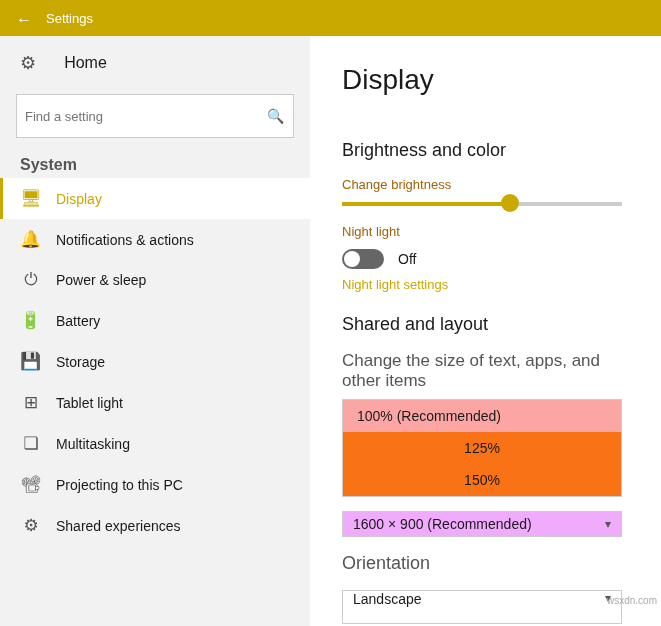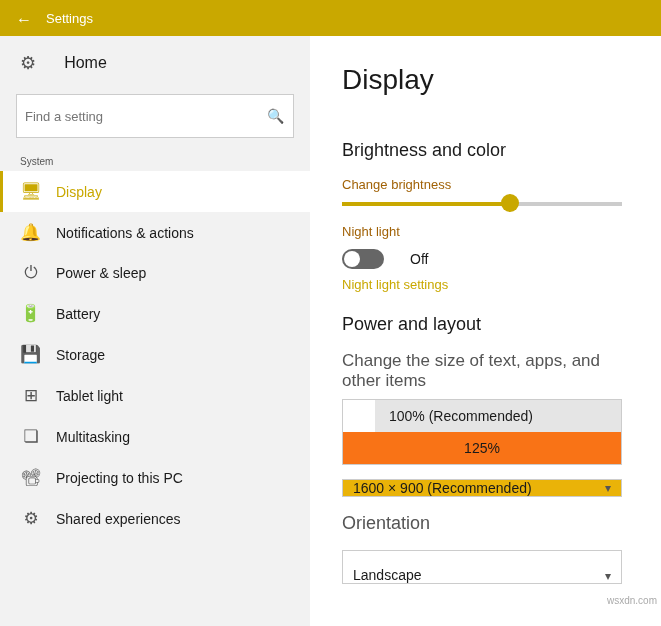--- a/index.html
+++ b/index.html
@@ -89,23 +89,23 @@
       background: transparent;
     }
     .search-icon-btn {
       color: #555;
       font-size: 14px;
       cursor: pointer;
     }
 
     .sidebar-section-label {
       padding: 6px 20px 4px 20px;
-      font-size: 10px;
-      color: #555;
-      font-weight: 400;
+      font-size: 16px;
+      color: #555;
+      font-weight: 700;
     }
 
     .sidebar-item {
       display: flex;
       align-items: center;
       gap: 14px;
       padding: 10px 20px;
       cursor: pointer;
       color: #1a1a1a;
       font-size: 14px;
@@ -189,21 +189,21 @@
       height: 18px;
       background: #c9a800;
       border-radius: 50%;
       cursor: pointer;
     }
 
     
     .night-light-row {
       display: flex;
       align-items: center;
-      gap: 26px;
+      gap: 14px;
       margin-bottom: 8px;
     }
     .toggle-track {
       width: 42px;
       height: 20px;
       background: #666;
       border-radius: 10px;
       position: relative;
       cursor: pointer;
     }
@@ -246,35 +246,34 @@
       background: #fff;
       margin-bottom: 14px;
     }
     .scale-list-item {
       padding: 8px 14px;
       font-size: 14px;
       cursor: pointer;
       color: #1a1a1a;
     }
     .scale-list-item.selected {
-      background: #e5e5e5;
-      color: #1a1a1a;
-      margin-left: 32px;
+      background: #fca5a5;
+      color: #1a1a1a;
     }
     .scale-list-item:not(.selected) {
       background: #f97316;
       text-align: center;
     }
 
     
     .dropdown-select {
       width: 280px;
-      height: 18px;
+      height: 26px;
       border: 1px solid #ccc;
-      background: #eab308;
+      background: #f0abfc;
       display: flex;
       align-items: center;
       justify-content: space-between;
       padding: 0 10px;
       cursor: pointer;
       margin-bottom: 16px;
       font-size: 14px;
     }
     .dropdown-arrow {
       font-size: 12px;
@@ -285,21 +284,21 @@
       font-size: 18px;
       color: #555;
       margin-bottom: 16px;
     }
     .orientation-select {
       width: 280px;
       height: 34px;
       border: 1px solid #ccc;
       background: #fff;
       display: flex;
-      align-items: flex-end;
+      align-items: flex-start;
       justify-content: space-between;
       padding: 0 10px;
       cursor: pointer;
       font-size: 14px;
     }
 
     
     .watermark {
       position: fixed;
       bottom: 20px;
@@ -391,27 +390,28 @@
 
     <div class="setting-label">Night light</div>
     <div class="night-light-row">
       <div class="toggle-track">
         <div class="toggle-thumb"></div>
       </div>
       <span class="night-light-off-label">Off</span>
     </div>
     <a class="night-light-settings-link">Night light settings</a>
 
-    <div class="section-title divider-section">Power and layout</div>
+    <div class="section-title divider-section">Shared and layout</div>
 
     <div class="change-size-label">Change the size of text, apps, and other items</div>
 
     <div class="scale-list" id="scale-list">
         <div class="scale-list-item selected">100% (Recommended)</div>
         <div class="scale-list-item">125%</div>
+        <div class="scale-list-item">150%</div>
       </div>
 
     <div class="dropdown-select">
       <span>1600 × 900 (Recommended)</span>
       <span class="dropdown-arrow">▾</span>
     </div>
 
     <div class="orientation-label">Orientation</div>
     <div class="orientation-select">
       <span>Landscape</span>

